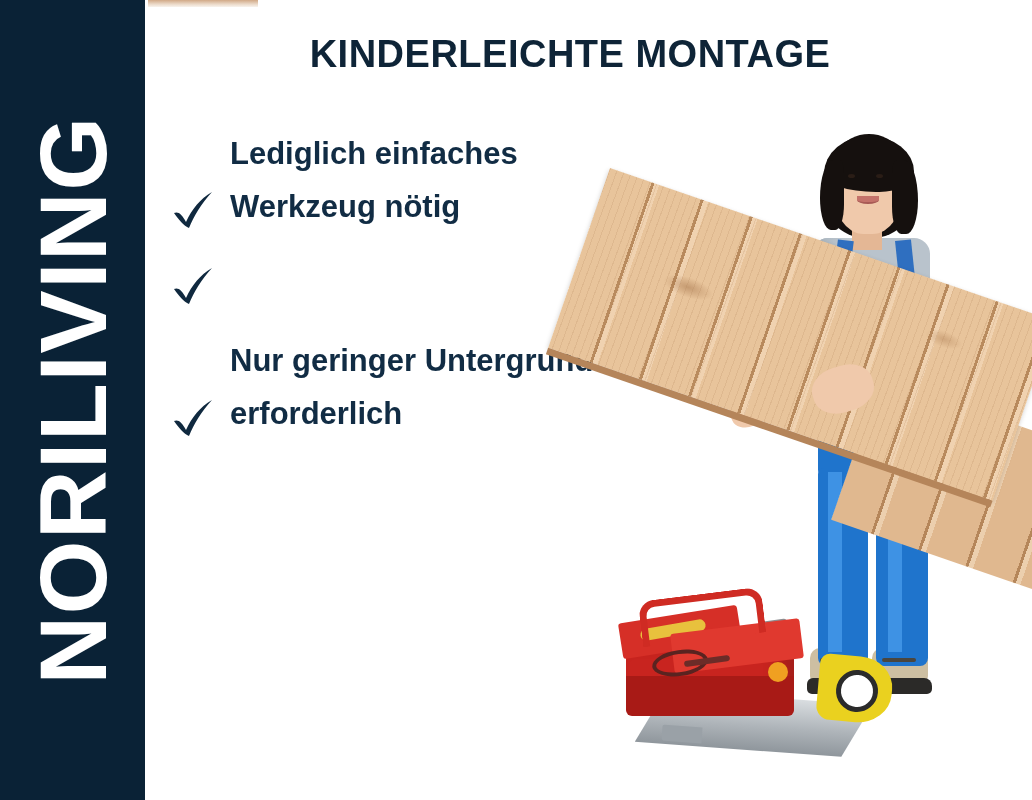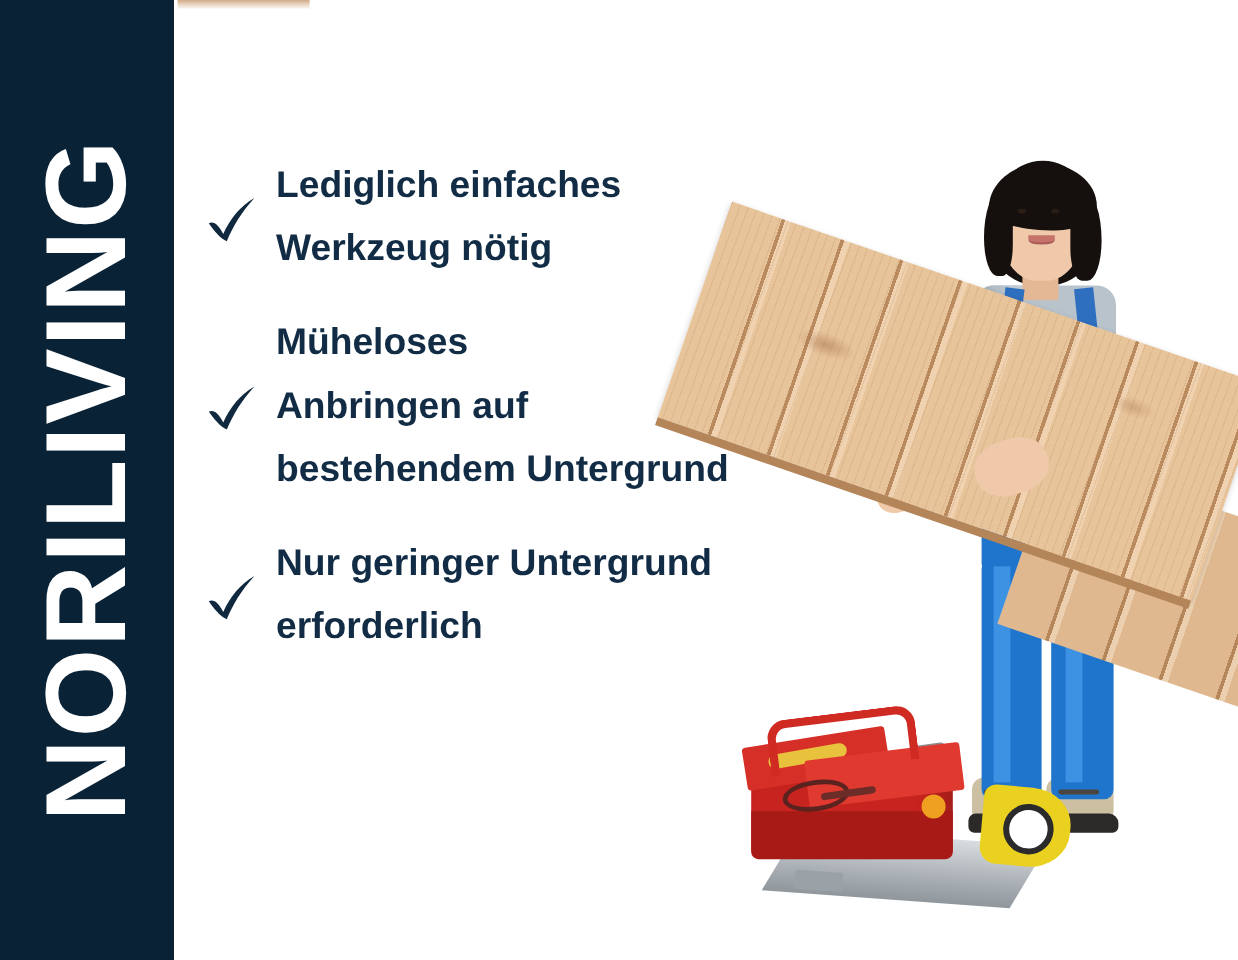--- a/index.html
+++ b/index.html
@@ -59,21 +59,21 @@
 
   
   #bullets {
     position:absolute;
     left:170px; top:128px;
     width:560px;
   }
   .bullet {
     position:relative;
     display:flex;
-    align-items:center;
+    align-items:flex-end;
     margin-bottom:26px;
   }
   .check {
     flex:0 0 auto;
     width:46px; height:46px;
     margin-top:4px;
     margin-right:14px;
   }
   .check svg { display:block; width:46px; height:46px; }
   .btext {
@@ -444,42 +444,40 @@
 </head>
 <body>
 
 <div id="poster">
 
   <div id="brandbar">
     <div id="brandbar-text">NORILIVING</div>
   </div>
   <div id="top-wood-sliver"></div>
 
+  <div id="headline">KINDERLEICHTE MONTAGE</div>
 
   <div id="bullets">
 
     <div class="bullet">
       <span class="check">
         <svg viewBox="0 0 46 46" xmlns="http://www.w3.org/2000/svg">
           <path d="M4 26 C8 24 12 27 16 35 C22 22 30 12 42 5 C31 17 24 29 19 41 C14 39 8 32 4 26 Z" fill="#10293f"></path>
         </svg>
       </span>
       <span class="btext">Lediglich einfaches
 Werkzeug nötig</span>
     </div>
 
     <div class="bullet">
       <span class="check">
         <svg viewBox="0 0 46 46" xmlns="http://www.w3.org/2000/svg">
           <path d="M4 26 C8 24 12 27 16 35 C22 22 30 12 42 5 C31 17 24 29 19 41 C14 39 8 32 4 26 Z" fill="#10293f"></path>
         </svg>
       </span>
-      <span class="btext">Müheloses
-Anbringen auf
-bestehendem Untergrund</span>
     </div>
 
     <div class="bullet">
       <span class="check">
         <svg viewBox="0 0 46 46" xmlns="http://www.w3.org/2000/svg">
           <path d="M4 26 C8 24 12 27 16 35 C22 22 30 12 42 5 C31 17 24 29 19 41 C14 39 8 32 4 26 Z" fill="#10293f"></path>
         </svg>
       </span>
       <span class="btext">Nur geringer Untergrund
 erforderlich</span>

